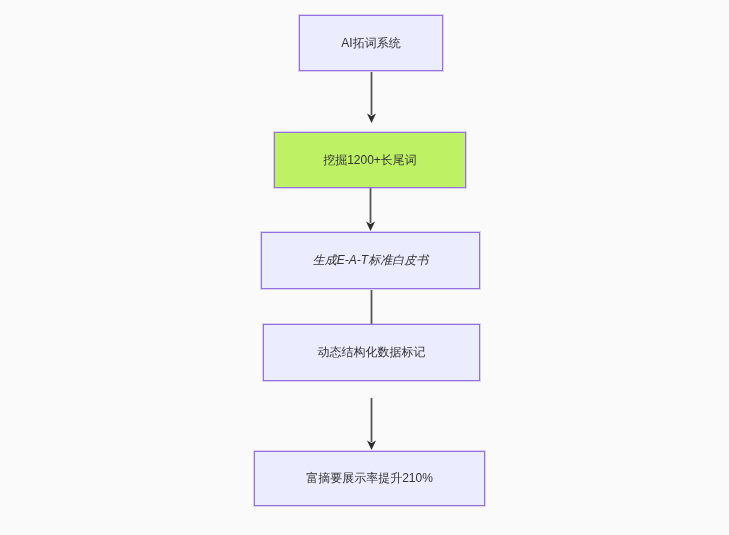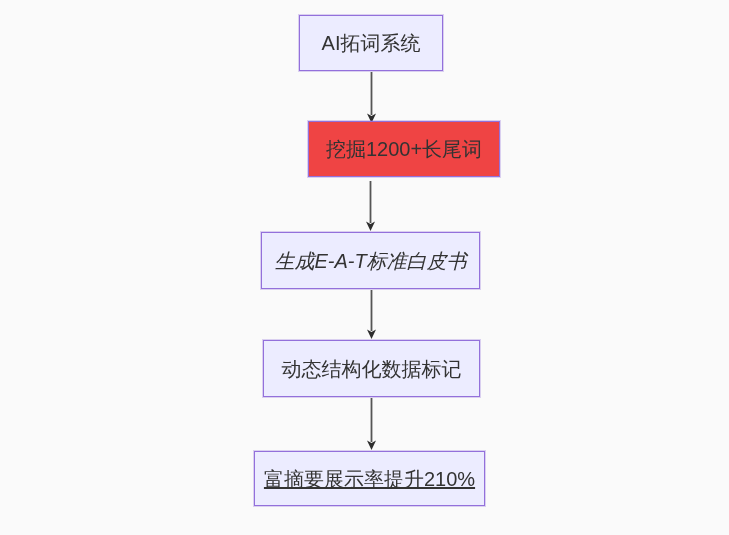--- a/index.html
+++ b/index.html
@@ -23,21 +23,21 @@
   }
   .node {
     position: absolute;
     box-sizing: border-box;
     border: 1.5px solid;
     box-shadow: 0 0 0 1px rgba(147,112,219,0.30);
     display: flex;
     align-items: center;
     justify-content: center;
     text-align: center;
-    font-size: 20px;
+    font-size: 12px;
     line-height: 1.2;
     white-space: nowrap;
   }
 </style>
 </head>
 <body>
 
 <div id="canvas" style="background: rgb(250, 250, 250);">
   <svg id="edge-layer" xmlns="http://www.w3.org/2000/svg">
       <line x1="371.5" y1="72" x2="371.5" y2="115" stroke="#555555" stroke-width="1.8"></line>
@@ -46,26 +46,26 @@
       <polygon points="370.5,231 366,221.5 370.5,224 375,221.5" fill="#2e2e2e"></polygon>
       <line x1="371.5" y1="290" x2="371.5" y2="331" stroke="#555555" stroke-width="1.8"></line>
       <polygon points="371.5,339 367,329.5 371.5,332 376,329.5" fill="#2e2e2e"></polygon>
       <line x1="371.5" y1="398" x2="371.5" y2="442" stroke="#555555" stroke-width="1.8"></line>
       <polygon points="371.5,450 367,440.5 371.5,443 376,440.5" fill="#2e2e2e"></polygon>
     </svg>
   <div id="node-layer">
       <div class="node" style="left: 299px; top: 15px; width: 144px; height: 56px; background: rgb(236, 236, 255); border-color: rgb(147, 112, 219); color: rgb(51, 51, 51);">
         <span>AI拓词系统</span>
       </div>
-      <div class="node" style="left: 274px; top: 121px; width: 192px; height: 56px; background: #ef4444; border-color: rgb(147, 112, 219); color: rgb(51, 51, 51); margin-left: 34px;">
+      <div class="node" style="left: 274px; top: 132px; width: 192px; height: 56px; background: #bef264; border-color: rgb(147, 112, 219); color: rgb(51, 51, 51);">
         <span>挖掘1200+长尾词</span>
       </div>
       <div class="node" style="left: 261px; top: 232px; width: 219px; height: 57px; background: rgb(236, 236, 255); border-color: rgb(147, 112, 219); color: rgb(51, 51, 51); font-style: italic;">
         <span>生成E-A-T标准白皮书</span>
       </div>
-      <div class="node" style="left: 263px; top: 340px; width: 217px; height: 57px; background: rgb(236, 236, 255); border-color: rgb(147, 112, 219); color: rgb(51, 51, 51);">
+      <div class="node" style="left: 263px; top: 324px; width: 217px; height: 57px; background: rgb(236, 236, 255); border-color: rgb(147, 112, 219); color: rgb(51, 51, 51);">
         <span>动态结构化数据标记</span>
       </div>
-      <div class="node" style="left: 254px; top: 451px; width: 231px; height: 55px; background: rgb(236, 236, 255); border-color: rgb(147, 112, 219); color: rgb(51, 51, 51); text-decoration: underline;">
+      <div class="node" style="left: 254px; top: 451px; width: 231px; height: 55px; background: rgb(236, 236, 255); border-color: rgb(147, 112, 219); color: rgb(51, 51, 51);">
         <span>富摘要展示率提升210%</span>
       </div>
     </div>
 </div>
 
 </body></html>

